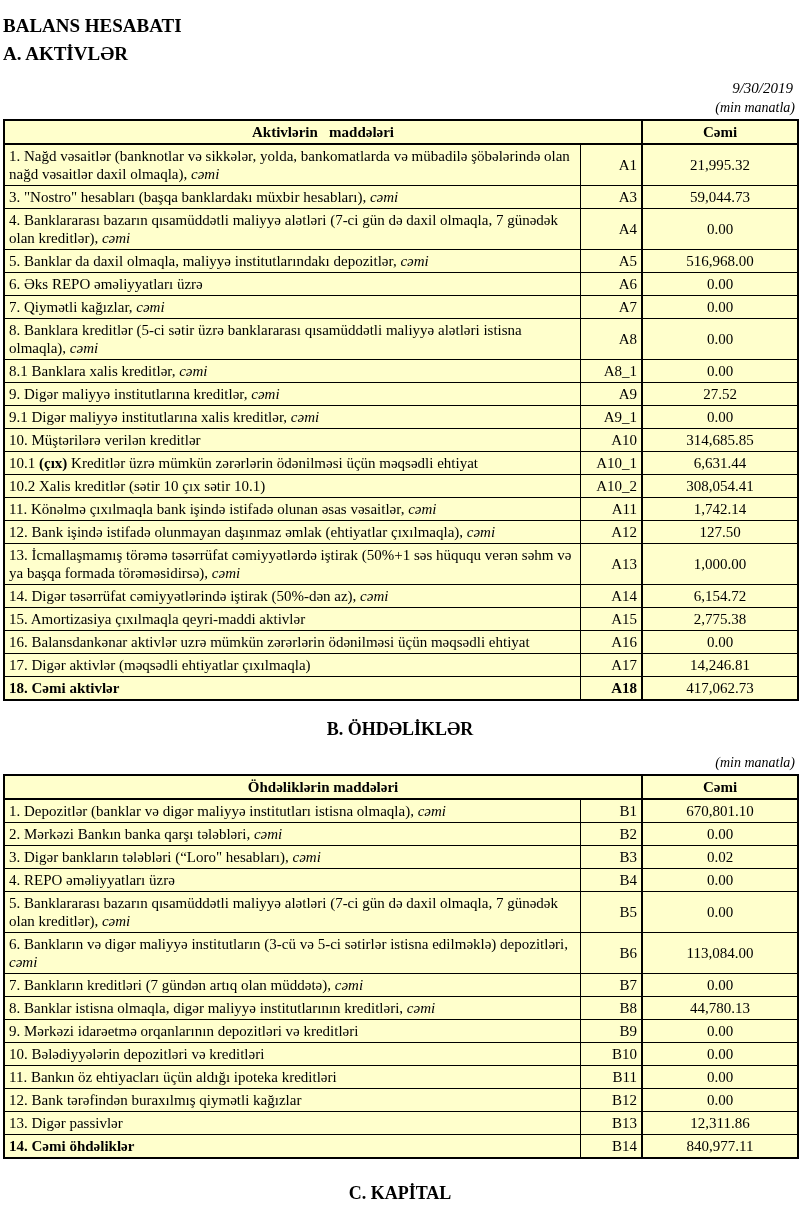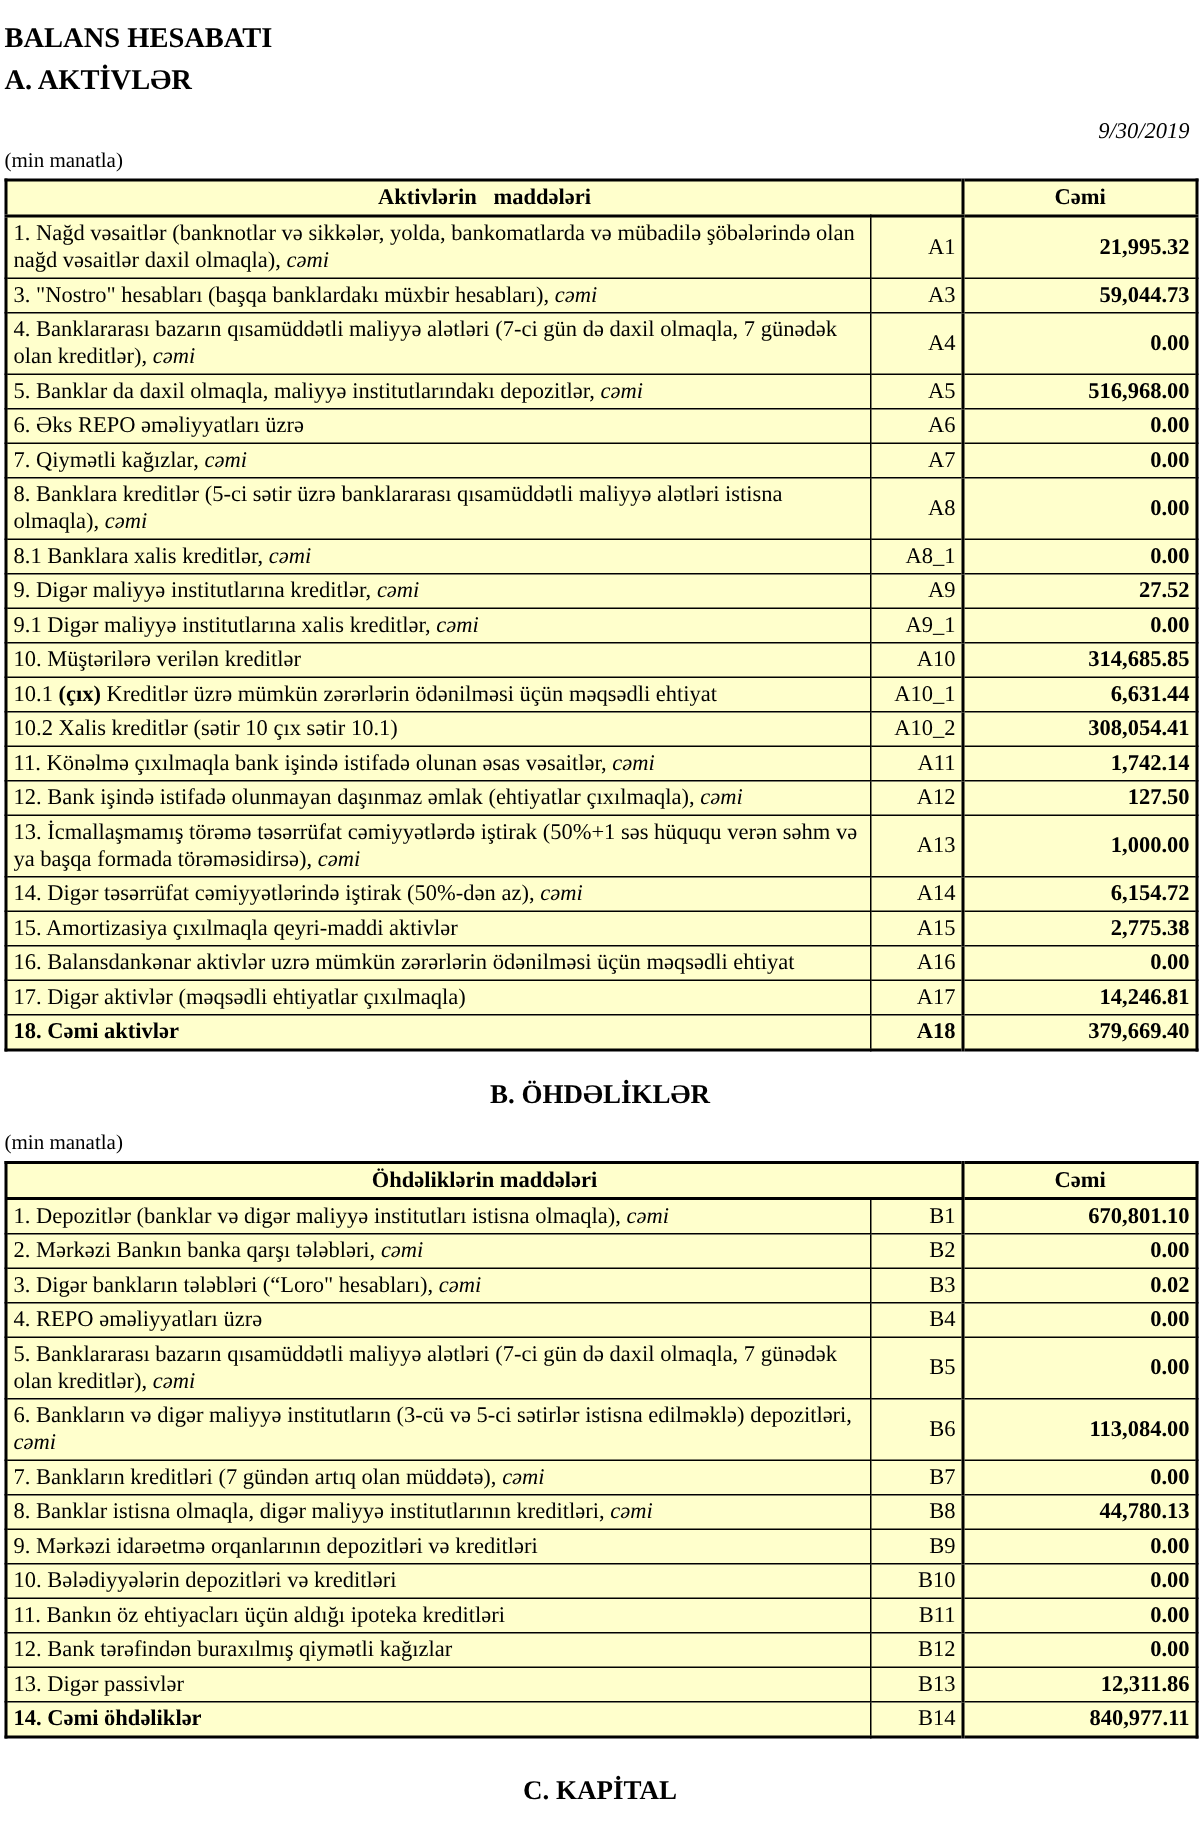--- a/index.html
+++ b/index.html
@@ -19,20 +19,22 @@
   }
   .date-line {
     text-align: right;
     font-style: italic;
     font-size: 15px;
     margin-top: 13px;
     padding-right: 4px;
     font-family: Liberation Serif, serif;
   }
   .unit-note {
+    text-align: right;
+    font-style: italic;
     font-size: 14px;
     margin-top: 3px;
     padding-right: 2px;
   }
   .unit-note.second { margin-top: 15px; }
   table.sheet {
     border-collapse: collapse;
     width: 794px;
     margin-top: 3px;
     table-layout: fixed;
@@ -51,21 +53,21 @@
   }
   table.sheet thead th {
     font-weight: bold;
     text-align: center;
     border-bottom: 2px solid #000;
     white-space: pre-wrap;
   }
   table.sheet th.h-value, table.sheet td.c-value { border-left: 2px solid #000; }
   td.c-label { text-align: left; padding-right: 10px; }
   td.c-code  { text-align: right; }
-  td.c-value { text-align: right; font-weight: bold; }
+  td.c-value { text-align: center; }
   .it { font-style: italic; }
   .bd { font-weight: bold; text-align: center; }
   tr.total td.c-label { font-weight: bold; }
   .section-title {
     text-align: center;
     font-size: 18px;
     font-weight: bold;
     margin-top: 18px;
   }
   .section-title.last { margin-top: 24px; }
@@ -190,21 +192,21 @@
         <td class="c-value">0.00</td>
       </tr>
       <tr>
         <td class="c-label"><span class="">17. Digər aktivlər (məqsədli ehtiyatlar çıxılmaqla)</span></td>
         <td class="c-code">A17</td>
         <td class="c-value">14,246.81</td>
       </tr>
       <tr class="total">
         <td class="c-label"><span class="">18. Cəmi aktivlər</span></td>
         <td class="c-code bd">A18</td>
-        <td class="c-value">379,669.40</td>
+        <td class="c-value">417,062.73</td>
       </tr>
     </tbody>
 </table>
 
 <div class="section-title">B. ÖHDƏLİKLƏR</div>
 <div class="unit-note second">(min manatla)</div>
 
 <table class="sheet">
   <colgroup>
       <col class="col-label">

